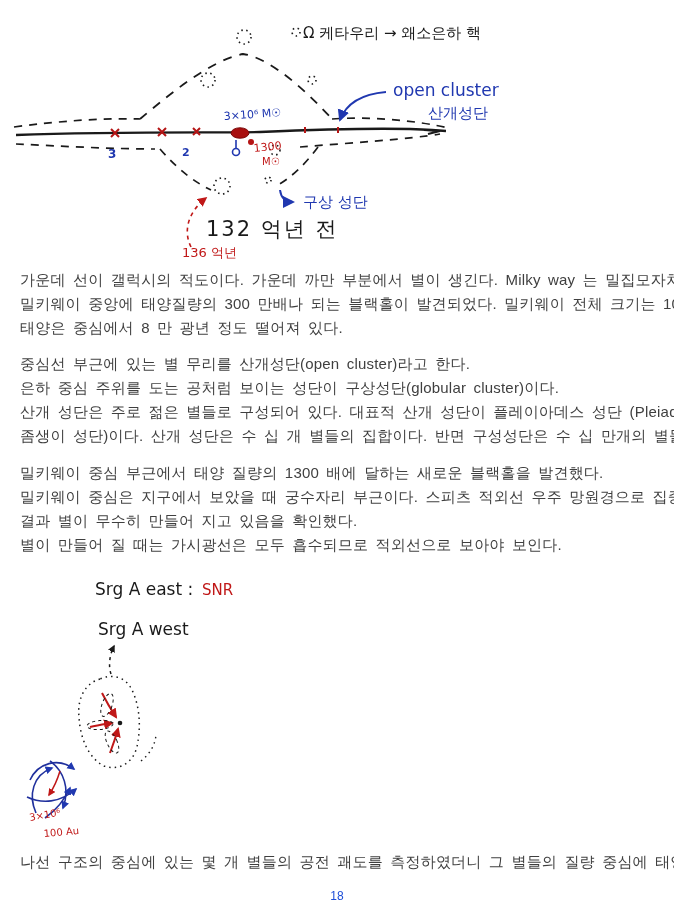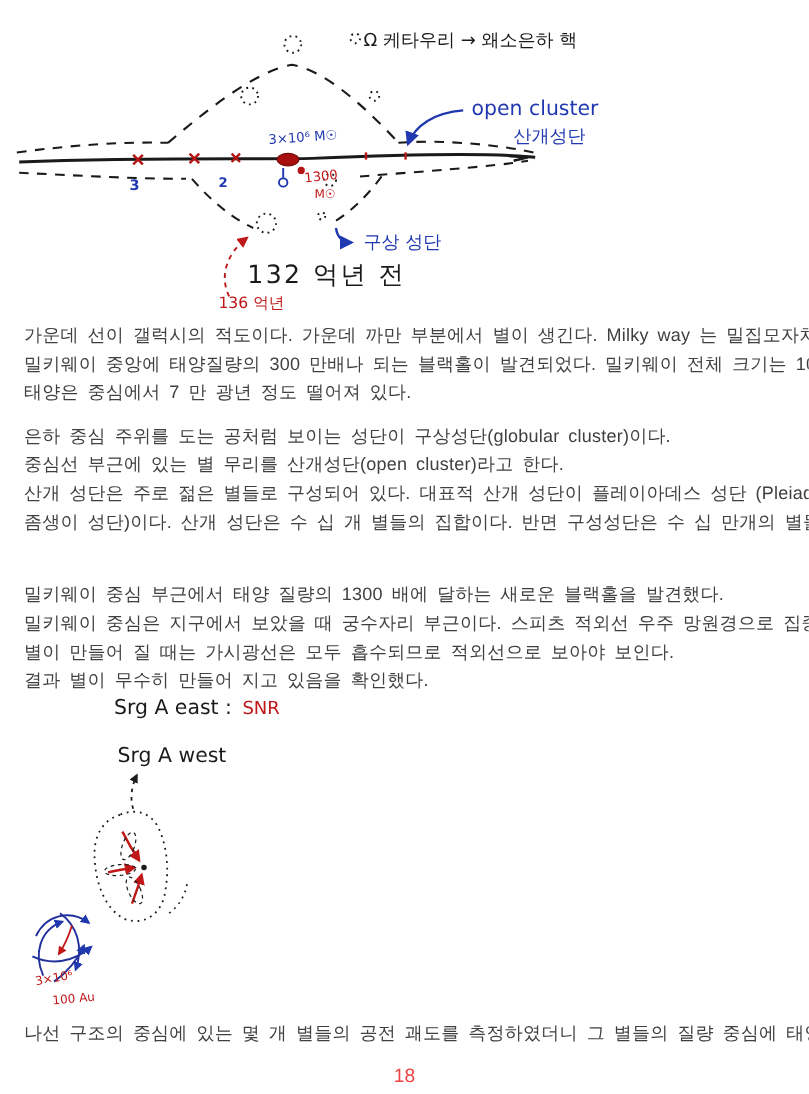--- a/index.html
+++ b/index.html
@@ -6,21 +6,21 @@
   body{
     width:674px;height:912px;position:relative;background:#ffffff;
     font-family:"Liberation Sans",sans-serif;overflow:hidden;
   }
   .para{position:absolute;left:20px;right:12px;color:#3f3f3f;font-size:15px;
         line-height:24px;word-spacing:3px;letter-spacing:0.2px;}
   .tline{white-space:nowrap;}
   .svg-abs{position:absolute;left:0;}
   .hand{font-family:"DejaVu Sans",sans-serif;}
   #page-number{position:absolute;left:0;width:674px;text-align:center;top:889px;
-        color:#ef4444;font-size:16px;}
+        color:#1d4ed8;font-size:12px;}
 </style>
 </head>
 <body>
 
 <svg class="svg-abs" style="top:0;" width="674" height="262" viewBox="0 0 674 262">
   <defs>
     <marker id="ab" markerWidth="7" markerHeight="7" refX="5" refY="3" orient="auto">
       <path d="M0,0 L6,3 L0,6 Z" fill="#2038b0"></path>
     </marker>
     <marker id="ar" markerWidth="7" markerHeight="7" refX="5" refY="3" orient="auto">
@@ -88,35 +88,35 @@
   <text class="hand" x="303" y="207" font-size="15" fill="#2038b0">구상 성단</text>
 
   <text class="hand" x="206" y="236" font-size="21" fill="#1a1a1a" letter-spacing="2">132 억년 전</text>
   <path d="M191,247 C183,231 188,212 206,198" stroke="#c01818" stroke-width="1.6" fill="none" stroke-dasharray="4,4" marker-end="url(#ar)"></path>
   <text class="hand" x="182" y="257" font-size="13" fill="#c01818">136 억년</text>
 </svg>
 
 <div class="para" style="top:268px">
   <div class="tline">가운데 선이 갤럭시의 적도이다. 가운데 까만 부분에서 별이 생긴다. Milky way 는 밀집모자처럼 생겼다.</div>
   <div class="tline">밀키웨이 중앙에 태양질량의 300 만배나 되는 블랙홀이 발견되었다. 밀키웨이 전체 크기는 10 만 광년이다.</div>
-  <div class="tline">태양은 중심에서 7 만 광년 정도 떨어져 있다.</div>
+  <div class="tline">태양은 중심에서 8 만 광년 정도 떨어져 있다.</div>
 </div>
 
 <div class="para" style="top:352px">
+  <div class="tline">중심선 부근에 있는 별 무리를 산개성단(open cluster)라고 한다.</div>
   <div class="tline">은하 중심 주위를 도는 공처럼 보이는 성단이 구상성단(globular cluster)이다.</div>
-  <div class="tline">중심선 부근에 있는 별 무리를 산개성단(open cluster)라고 한다.</div>
   <div class="tline">산개 성단은 주로 젊은 별들로 구성되어 있다. 대표적 산개 성단이 플레이아데스 성단 (Pleiades star cluster:</div>
   <div class="tline">좀생이 성단)이다. 산개 성단은 수 십 개 별들의 집합이다. 반면 구성성단은 수 십 만개의 별들이 모여 있다.</div>
 </div>
 
-<div class="para" style="top:484px">
+<div class="para" style="top:461px">
   <div class="tline">밀키웨이 중심 부근에서 태양 질량의 1300 배에 달하는 새로운 블랙홀을 발견했다.</div>
   <div class="tline">밀키웨이 중심은 지구에서 보았을 때 궁수자리 부근이다. 스피츠 적외선 우주 망원경으로 집중적으로 관측한</div>
+  <div class="tline">결과 별이 무수히 만들어 지고 있음을 확인했다.</div>
   <div class="tline">별이 만들어 질 때는 가시광선은 모두 흡수되므로 적외선으로 보아야 보인다.</div>
-  <div class="tline">결과 별이 무수히 만들어 지고 있음을 확인했다.</div>
 </div>
 
 <svg class="svg-abs" style="top:575px;" width="674" height="280" viewBox="0 0 674 280">
   <defs>
     <marker id="ab2" markerWidth="6" markerHeight="6" refX="4" refY="2.5" orient="auto">
       <path d="M0,0 L5,2.5 L0,5 Z" fill="#2038b0"></path>
     </marker>
     <marker id="ar2" markerWidth="6" markerHeight="6" refX="4" refY="2.5" orient="auto">
       <path d="M0,0 L5,2.5 L0,5 Z" fill="#c01818"></path>
     </marker>

